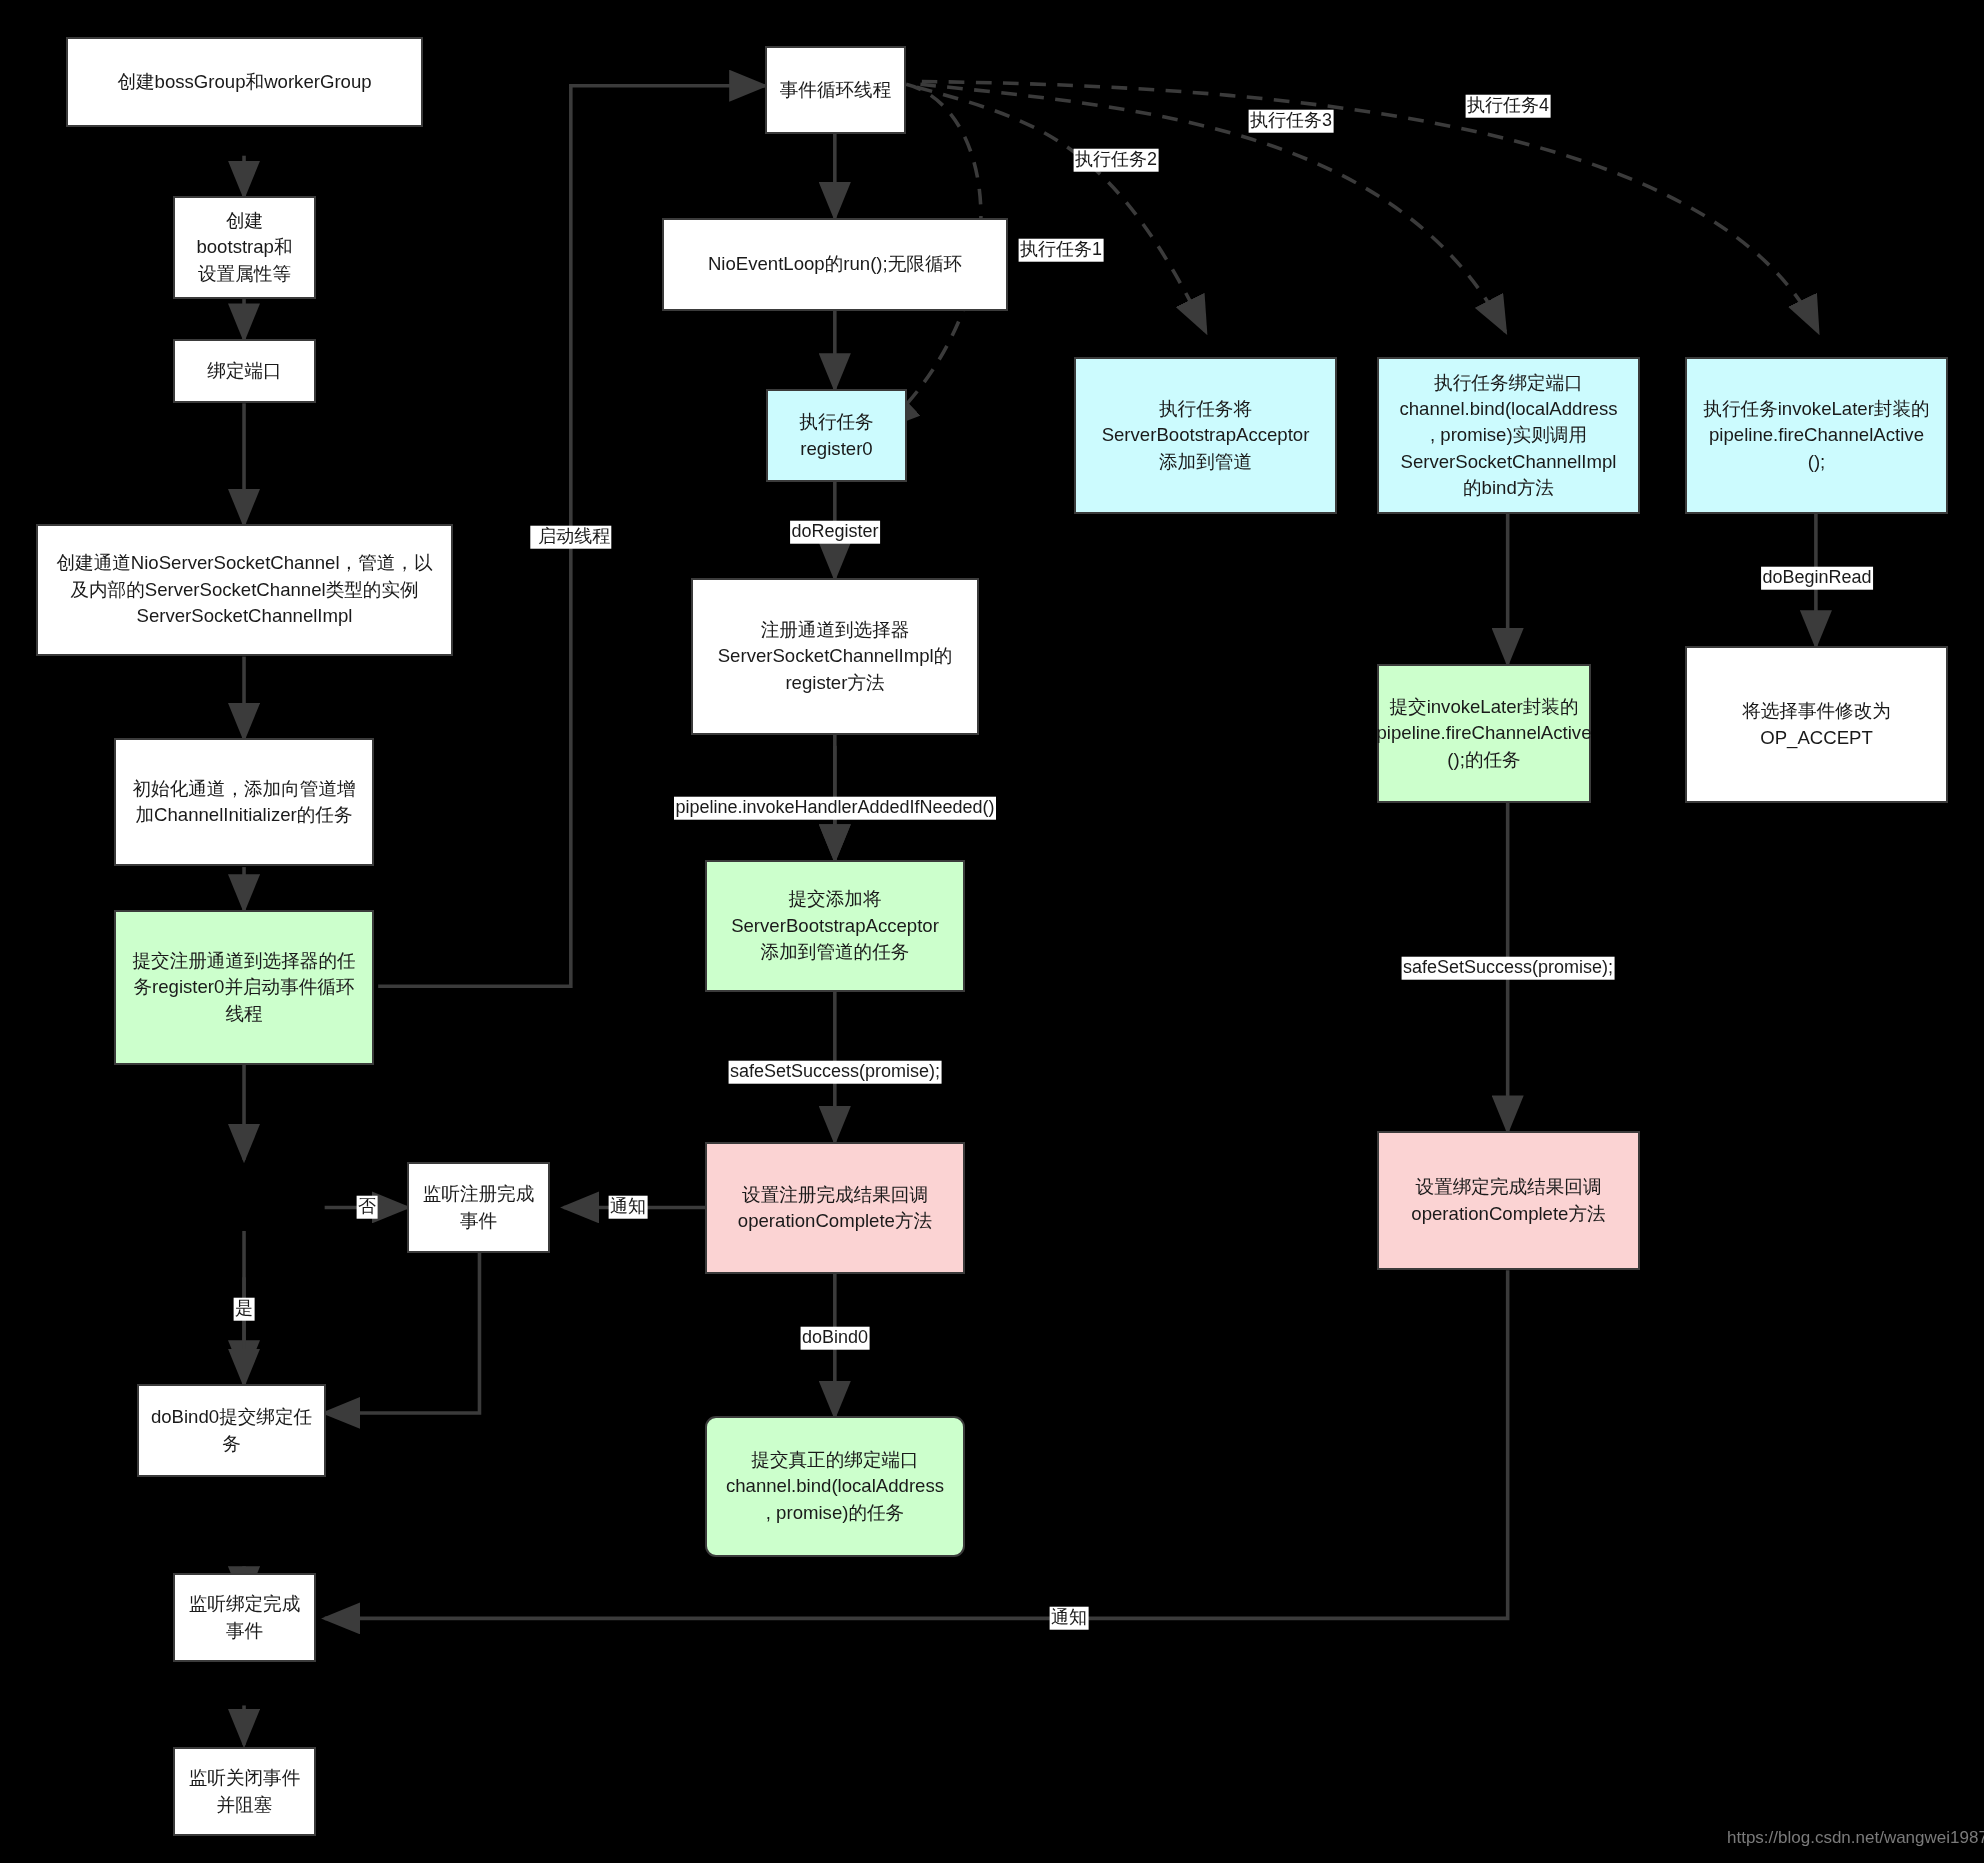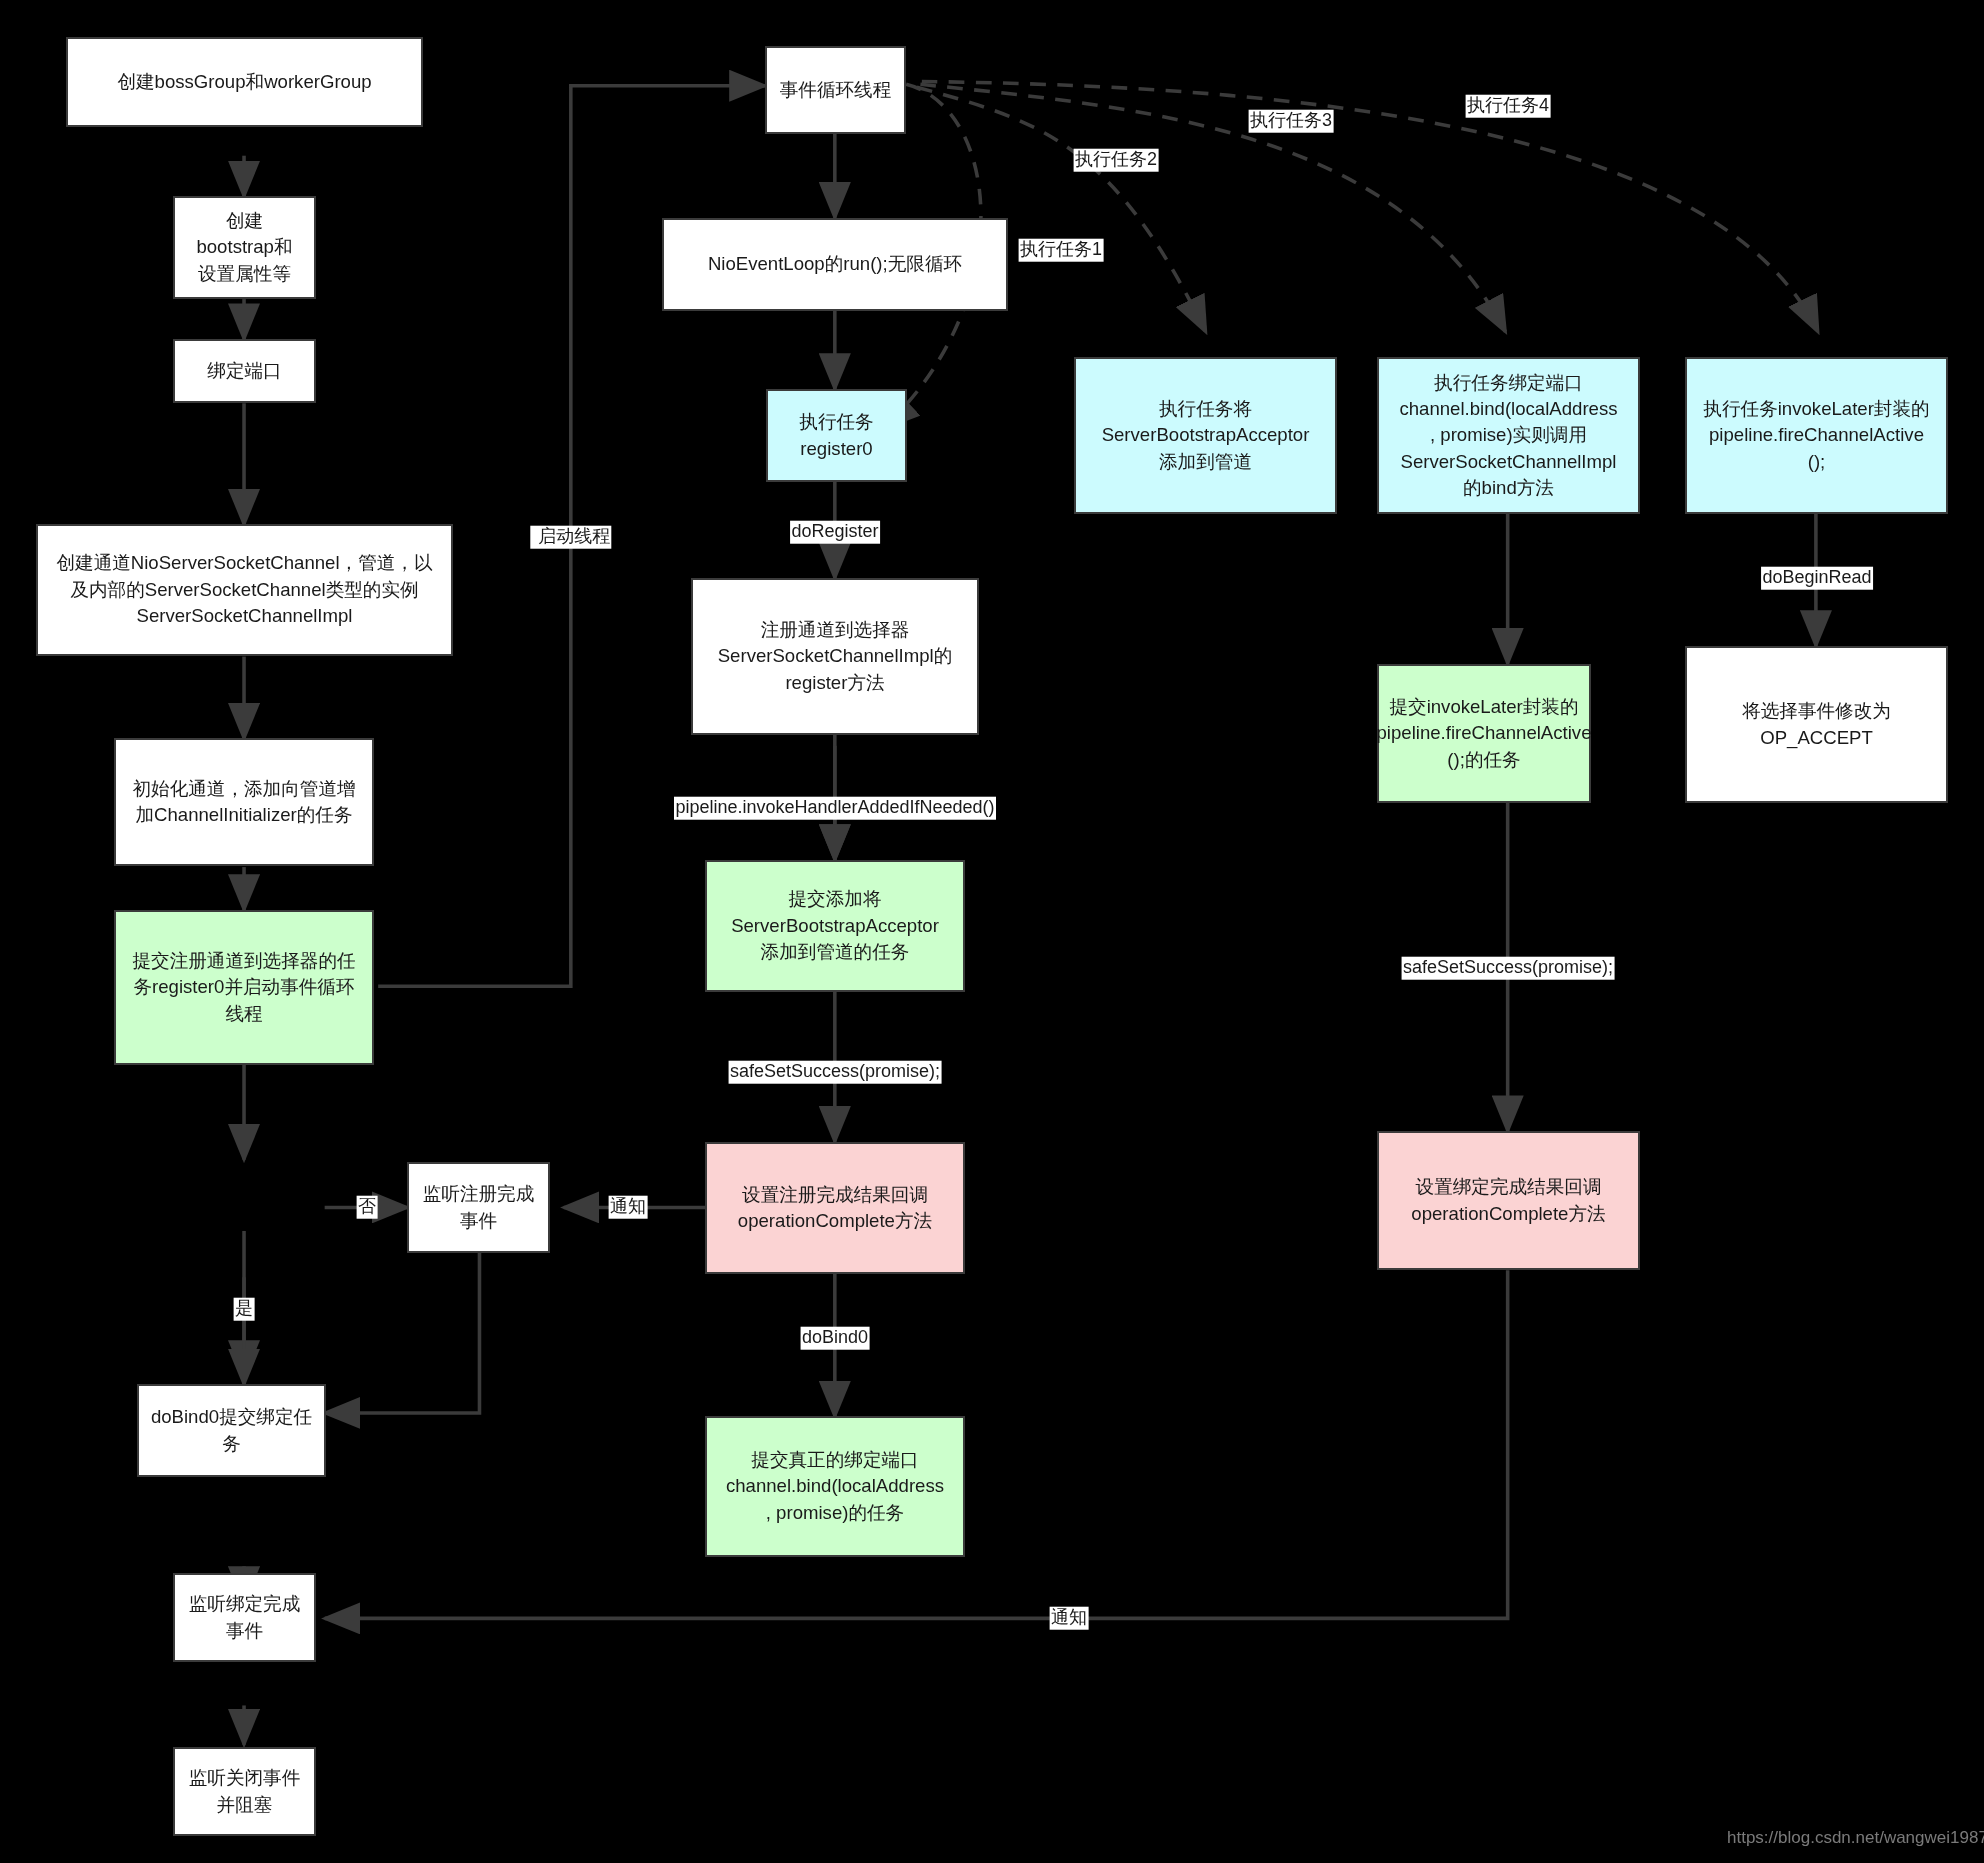--- a/index.html
+++ b/index.html
@@ -215,21 +215,21 @@
     <span>提交添加将
 ServerBootstrapAcceptor
 添加到管道的任务</span>
   </div>
 
   <div class="node pink" style="left:705px; top:1142px; width:260px; height:132px;">
     <span>设置注册完成结果回调
 operationComplete方法</span>
   </div>
 
-  <div class="node green" style="left:705px; top:1416px; width:260px; height:141px;">
+  <div class="node green" style="left:705px; top:1416px; width:260px; height:141px;border-radius:11px;">
     <span>提交真正的绑定端口
 channel.bind(localAddress
 , promise)的任务</span>
   </div>
 
   <div class="node cyan" style="left:1074px; top:357px; width:263px; height:157px;">
     <span>执行任务将
 ServerBootstrapAcceptor
 添加到管道</span>
   </div>

